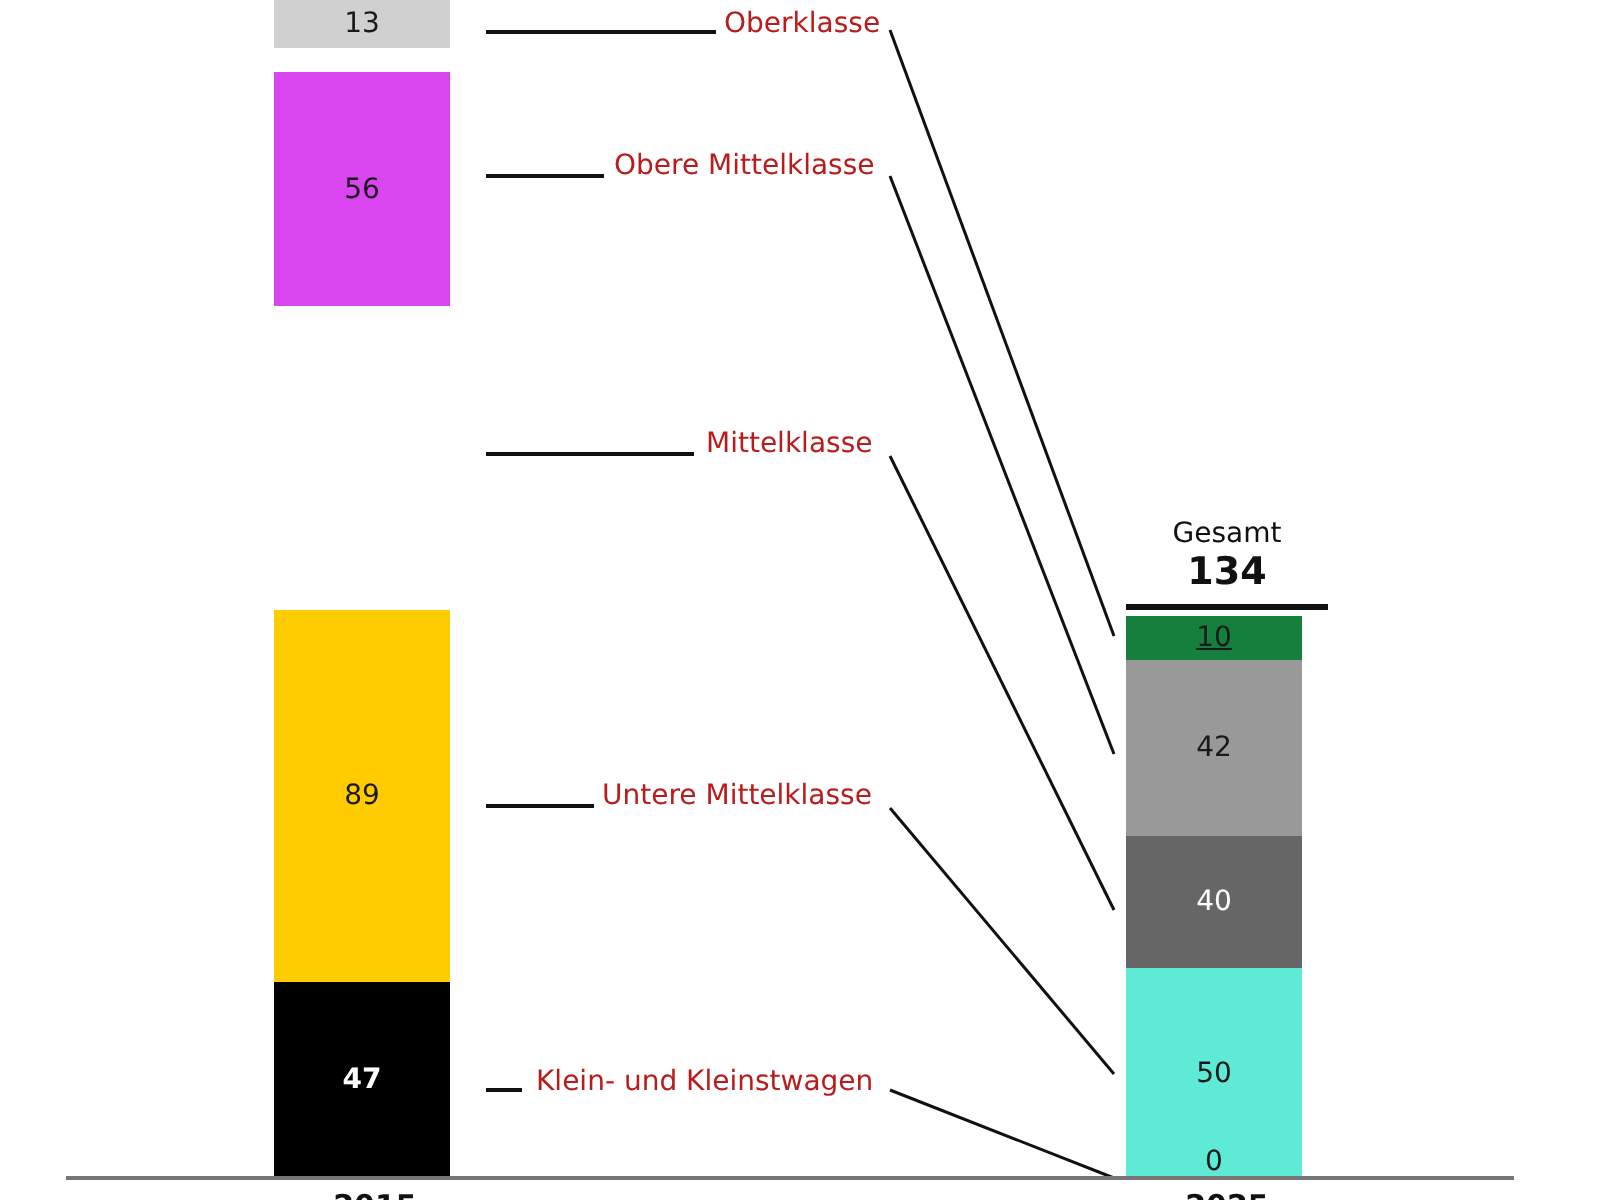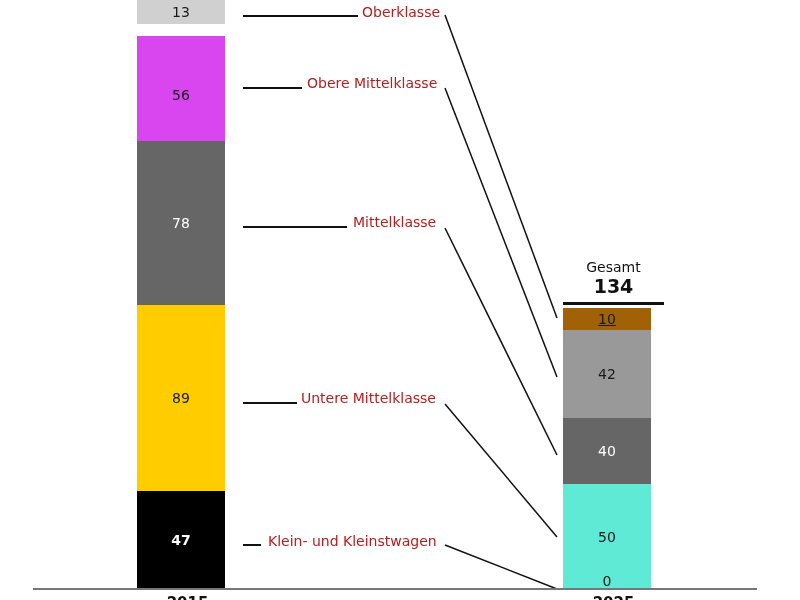--- a/index.html
+++ b/index.html
@@ -22,37 +22,34 @@
 </head>
 <body>
 
 <div class="bar" style="left:137px; top:0; height:589px;">
   <div class="seg dark-text" style="top:0; height:24px; background:#D0D0D0;">
     <span>13</span>
   </div>
   <div class="seg dark-text" style="top:24px; height:117px; background:#d946ef;margin-top:12px;">
     <span>56</span>
   </div>
-  <div class="seg light-text" style="top:141px; height:164px; background:#666666;">
-    <span>78</span>
-  </div>
   <div class="seg dark-text" style="top:305px; height:186px; background:#FFCC00;">
     <span>89</span>
   </div>
   <div class="seg light-text" style="top:491px; height:98px; background:#000000;font-weight:bold;">
     <span>47</span>
   </div>
 </div>
 
 <div class="total-caption" style="left:563px; top:259px;">Gesamt</div>
 <div class="total-value" style="left:563px; top:275px;">134</div>
 <div class="total-rule" style="left:563px; top:302px; width:101px;"></div>
 
 <div class="bar" style="left:563px; top:308px; height:281px;">
-  <div class="seg dark-text" style="top:0; height:22px; background:#a16207;text-decoration:underline;">
+  <div class="seg dark-text" style="top:0; height:22px; background:#15803d;text-decoration:underline;">
     <span>10</span>
   </div>
   <div class="seg dark-text" style="top:22px; height:88px; background:#999999;justify-content:center;">
     <span>42</span>
   </div>
   <div class="seg light-text" style="top:110px; height:66px; background:#666666;">
     <span>40</span>
   </div>
   <div class="seg dark-text" style="top:176px; height:105px; background:#5eead4;">
     <span style="position:relative; top:0;">50</span>

